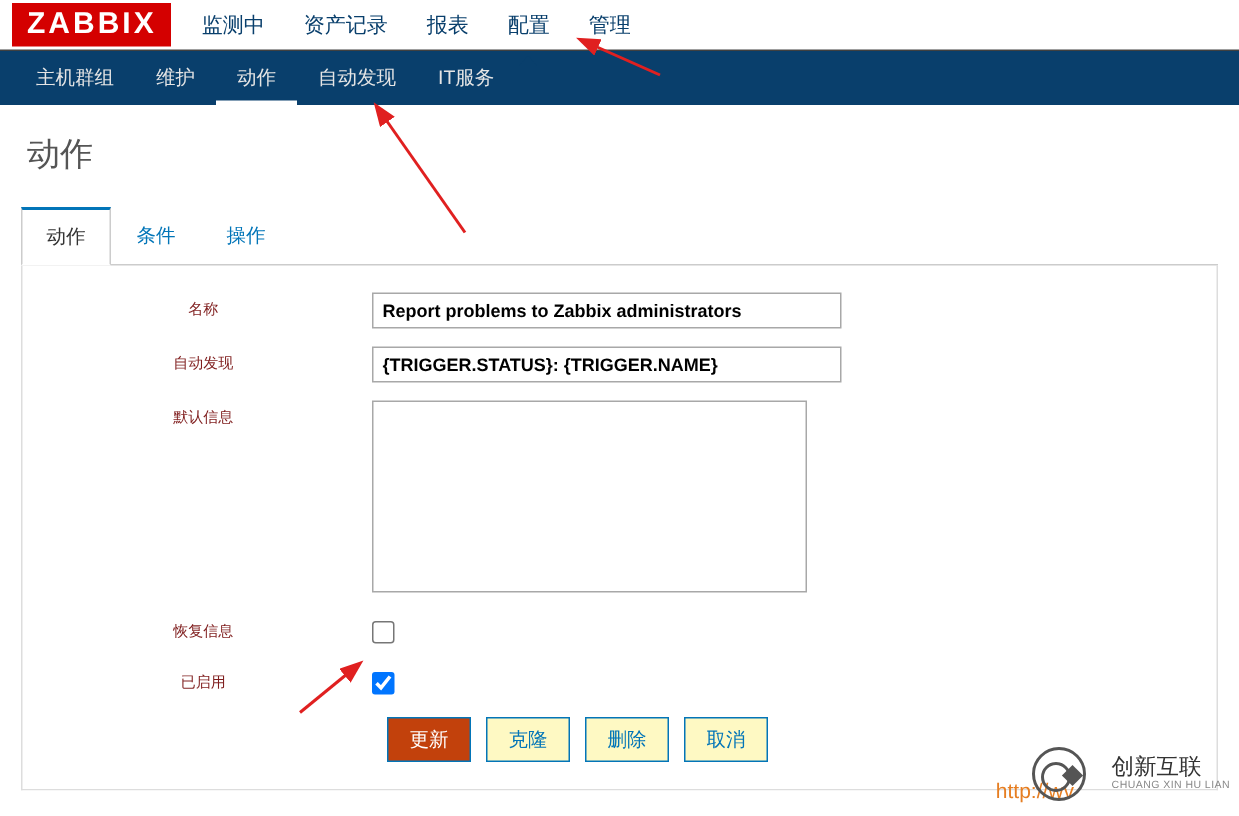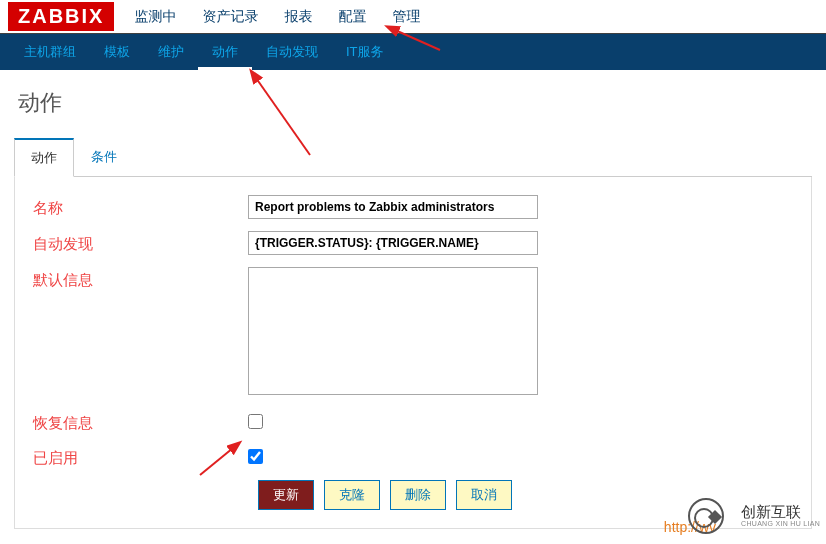--- a/index.html
+++ b/index.html
@@ -8,39 +8,39 @@
   .topbar { display: flex; align-items: center; height: 34px; border-bottom: 1px solid #404040; padding-left: 8px; }
   .logo { background: #d40000; color: #fff; font-weight: bold; font-size: 20px; letter-spacing: 2px; padding: 3px 10px; margin-right: 18px; }
   .topnav { display: flex; gap: 22px; }
   .topnav-item { color: #093f6c; font-size: 14px; cursor: pointer; padding: 4px 2px; position: relative; }
   .topnav-item.active::after {
     content: ""; position: absolute; left: 50%; bottom: -14px; margin-left: -6px;
     border-left: 6px solid transparent; border-right: 6px solid transparent; border-bottom: 7px solid #093f6c;
   }
   
   .subnav { background: #093f6c; height: 36px; display: flex; align-items: center; padding-left: 10px; gap: 0; }
-  .subnav-item { color: #0ea5e9; font-size: 13px; cursor: pointer; padding: 8px 14px; height: 36px; display: flex; align-items: center; }
+  .subnav-item { color: #e5e5e5; font-size: 13px; cursor: pointer; padding: 8px 14px; height: 36px; display: flex; align-items: center; }
   .subnav-item.active { border-bottom: 3px solid #fff; padding-bottom: 5px; }
   
   .page-title { font-size: 22px; color: #555; padding: 18px 18px 12px 18px; }
   
   .tabs { display: flex; border-bottom: 1px solid #ccc; margin: 8px 14px 0 14px; }
   .tab { padding: 9px 16px; font-size: 13px; color: #0275b8; cursor: pointer; border: 1px solid transparent; margin-bottom: -1px; }
   .tab.active { color: #333; border: 1px solid #ccc; border-bottom: 1px solid #fff; border-top: 2px solid #0275b8; }
   
   .form-area { padding: 18px; border: 1px solid #ddd; border-top: none; margin: 0 14px; }
   .form-row { display: flex; align-items: flex-start; margin-bottom: 12px; }
-  .form-label { width: 215px; text-align: left; padding-right: 10px; color: #ef4444; font-size: 15px; padding-top: 4px; }
-  .form-field input[type="text"] { width: 290px; height: 24px; border: 1px solid #a8a8a8; padding: 2px 6px; font-size: 12px; font-family: Arial; font-weight: bold; }
+  .form-label { width: 215px; text-align: center; padding-right: 10px; color: #7f1d1d; font-size: 10px; padding-top: 4px; }
+  .form-field input[type="text"] { width: 313px; height: 24px; border: 1px solid #a8a8a8; padding: 2px 6px; font-size: 12px; font-family: Arial; font-weight: bold; }
   .form-field textarea { width: 290px; height: 128px; border: 1px solid #a8a8a8; padding: 4px 6px; font-size: 12px; resize: none; }
   .form-field input[type="checkbox"] { width: 15px; height: 15px; margin-top: 4px; }
   
   .button-row { display: flex; gap: 10px; margin-left: 225px; margin-top: 4px; }
   .btn { border: 1px solid #0275b8; background: #fef9c3; color: #0275b8; padding: 5px 14px; font-size: 13px; cursor: pointer; }
-  .btn.primary { background: #7f1d1d; color: #fff; }
+  .btn.primary { background: #c2410c; color: #fff; }
   
   .arrow { position: absolute; pointer-events: none; }
   .footer-link { position: absolute; right: 110px; top: 519px; color: #e67e22; font-size: 14px; }
   
   .watermark { position: absolute; right: 6px; top: 498px; display: flex; align-items: center; gap: 17px; }
   .wm-icon { width: 36px; height: 36px; border: 2px solid #555; border-radius: 50%; position: relative; }
   .wm-icon::before { content:""; position:absolute; width:16px; height:16px; border:2px solid #555; border-radius:50%; left:4px; top:8px; }
   .wm-icon::after { content:""; position:absolute; width:10px; height:10px; background:#555; transform: rotate(45deg); right:2px; top:12px; }
   .wm-text { display:flex; flex-direction:column; line-height:1.1; }
   .wm-text .big { font-size:15px; color:#333; font-weight: 500; }
@@ -55,32 +55,32 @@
     <div class="topnav-item">监测中</div>
     <div class="topnav-item">资产记录</div>
     <div class="topnav-item">报表</div>
     <div class="topnav-item active">配置</div>
     <div class="topnav-item">管理</div>
   </div>
 </div>
 
 <div class="subnav">
   <div class="subnav-item">主机群组</div>
-  <div class="subnav-item">模板</div>
   <div class="subnav-item">维护</div>
   <div class="subnav-item active">动作</div>
   <div class="subnav-item">自动发现</div>
   <div class="subnav-item">IT服务</div>
 </div>
 
 <div class="page-title">动作</div>
 
 <div class="tabs">
   <div class="tab active">动作</div>
   <div class="tab">条件</div>
+  <div class="tab">操作</div>
 </div>
 
 <div class="form-area">
 
   <div class="form-row">
     <div class="form-label">名称</div>
     <div class="form-field"><input type="text" value="Report problems to Zabbix administrators" style=""></div>
   </div>
 
   <div class="form-row">

